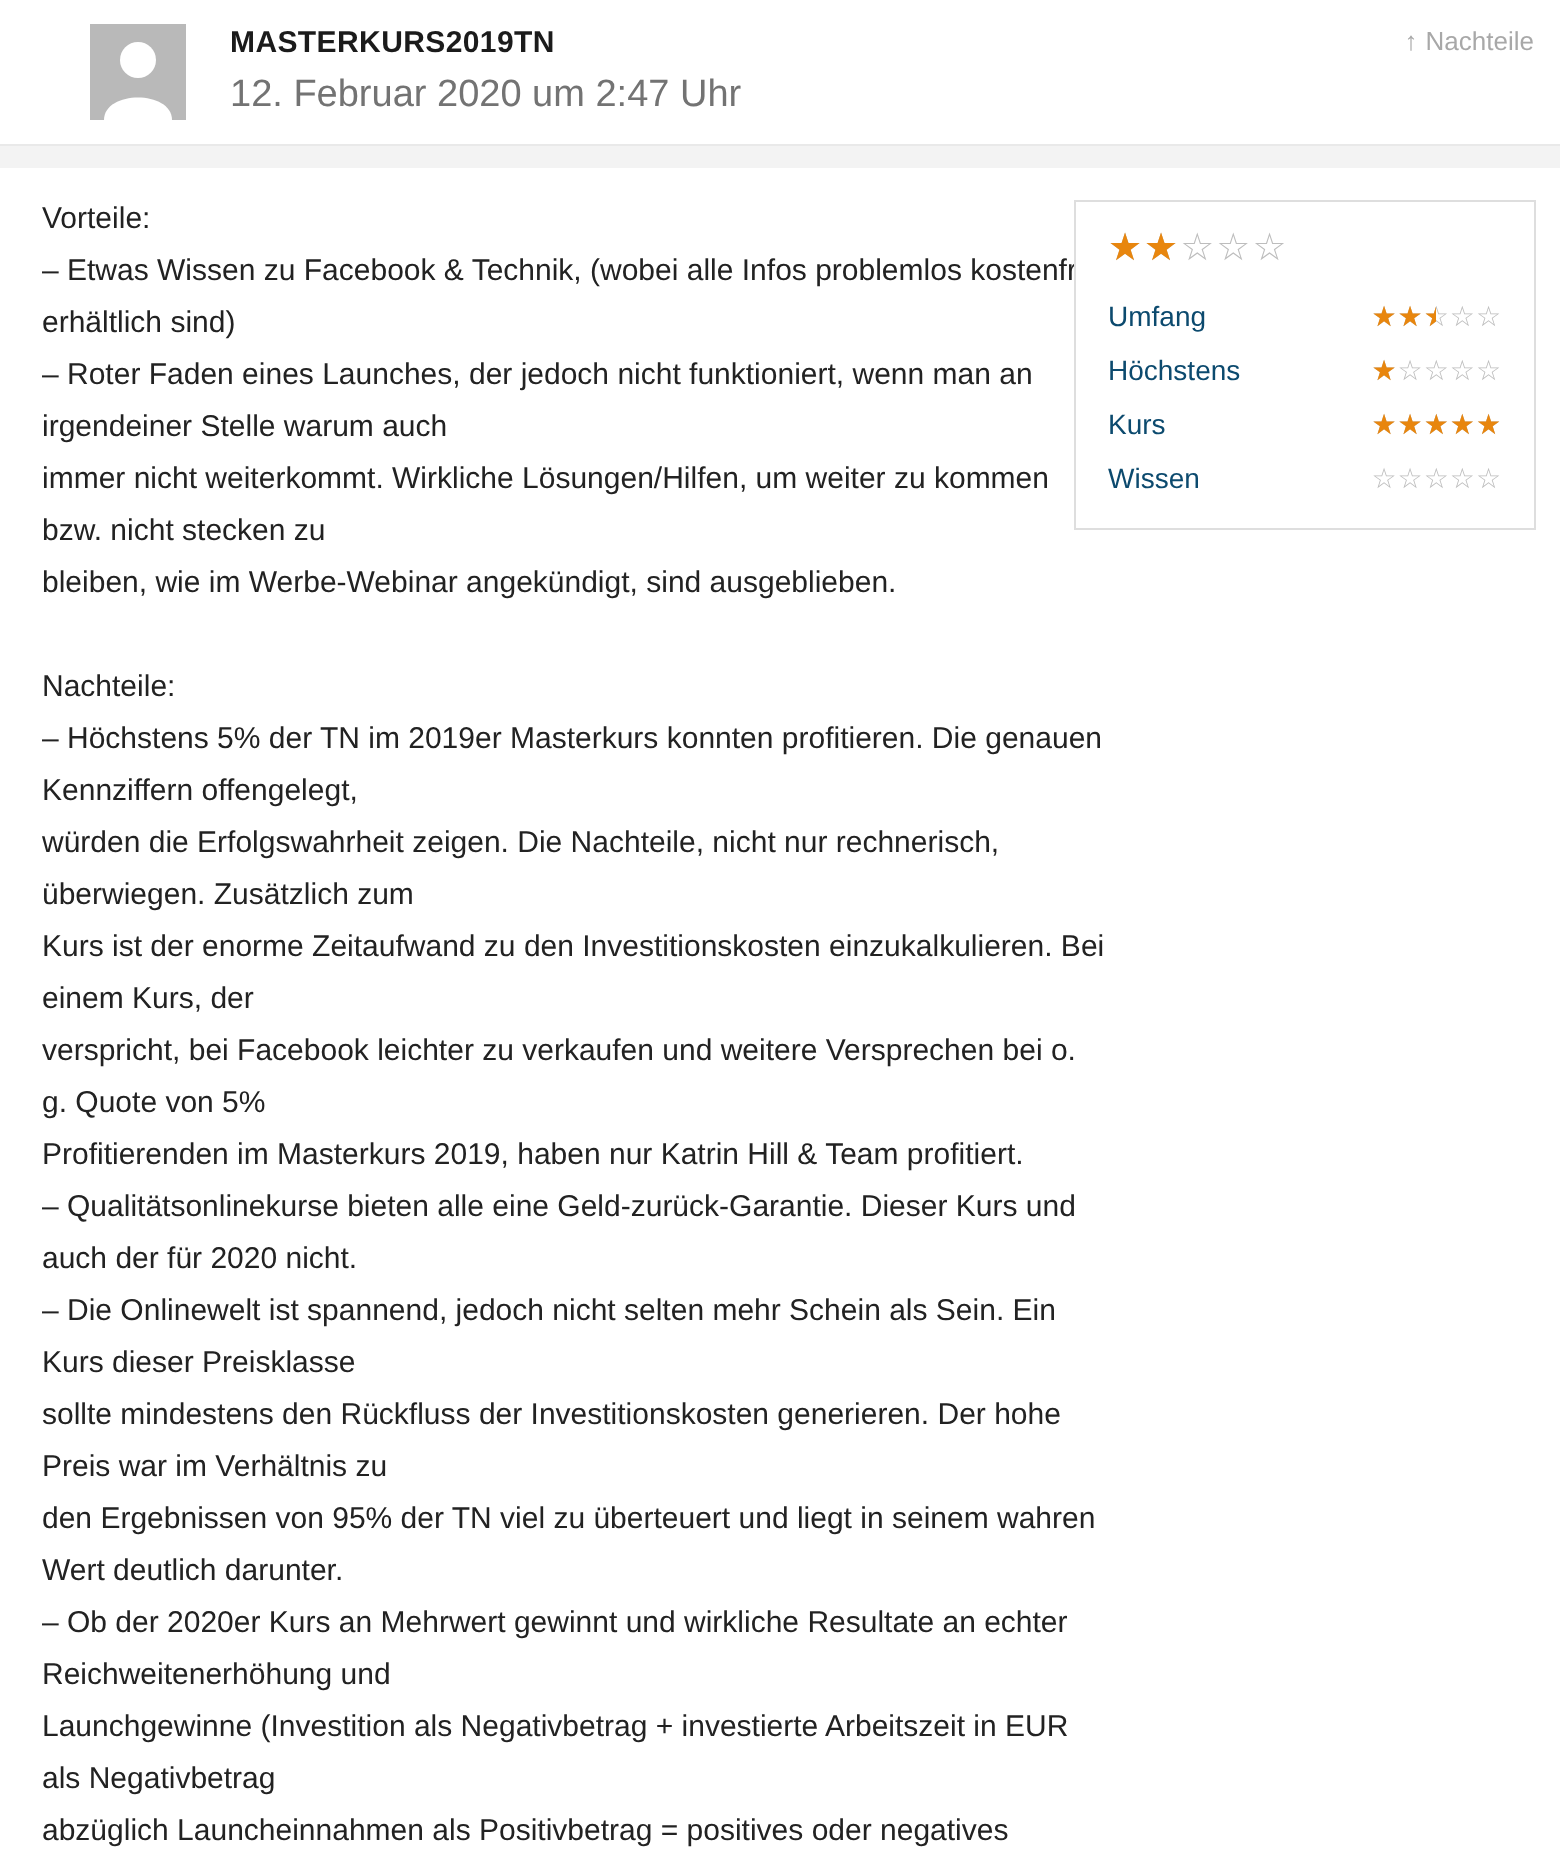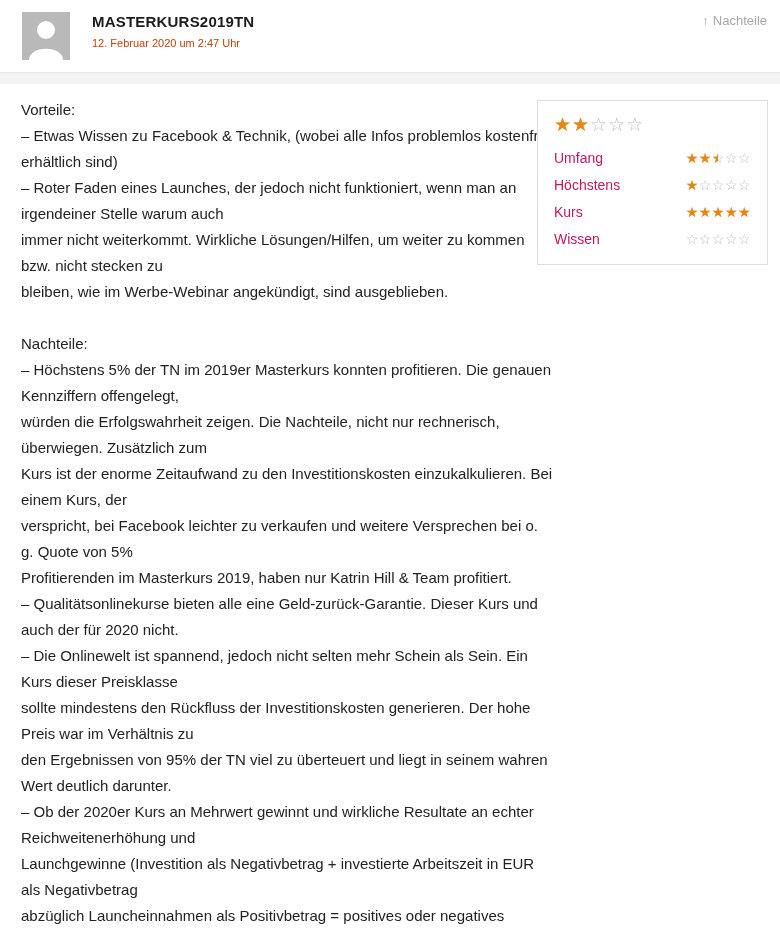--- a/index.html
+++ b/index.html
@@ -1,25 +1,25 @@
 <!DOCTYPE html>
 <html><head>
 <meta charset="utf-8">
 <style>
   * { margin: 0; padding: 0; box-sizing: border-box; }
   html, body { width: 780px; background: #ffffff; font-family: "Liberation Sans", sans-serif; }
   .page { position: relative; width: 780px; height: 931px; background: #ffffff; overflow: hidden; }
 
   
-  .comment-header { position: relative; height: 72px; background: #ffffff; }
+  .comment-header { position: relative; height: 72px; background: #ffffff; margin-left: 23px; }
   .avatar { position: absolute; left: 22px; top: 12px; width: 48px; height: 48px; background: #b9b9b9; overflow: hidden; }
   .avatar svg { display: block; }
   .meta { position: absolute; left: 92px; top: 13px; }
   .username { font-size: 15px; font-weight: bold; color: #1b1b1b; letter-spacing: 0.2px; }
-  .date { margin-top: 7px; font-size: 11px; color: #c2410c; }
+  .date { margin-top: 7px; font-size: 19px; color: #737373; }
   .reply { position: absolute; right: 13px; top: 13px; font-size: 13px; color: #a8a8a8; text-decoration: none; cursor: pointer; }
   .reply .arrow { margin-right: 4px; font-size: 13px; }
 
   
   .divider-band { height: 12px; background: #f3f3f3; border-top: 1px solid #e9e9e9; }
 
   
   .main { position: relative; background: #ffffff; }
   .review-text {
     padding: 13px 0 0 21px;
@@ -32,21 +32,21 @@
   
   .rating-box {
     position: absolute; top: 16px; right: 12px;
     width: 231px;
     background: #ffffff;
     border: 1px solid #dedede;
     padding: 13px 16px 12px 16px;
   }
   .overall-stars { font-size: 19px; line-height: 22px; letter-spacing: 1px; margin-bottom: 8px; }
   .rating-row { display: flex; justify-content: space-between; align-items: center; height: 27px; }
-  .rating-label { font-size: 14px; color: #be185d; }
+  .rating-label { font-size: 14px; color: #0c4a6e; }
   .rating-stars { font-size: 14px; line-height: 16px; letter-spacing: 0.5px; }
 
   
   .star { position: relative; display: inline-block; }
   .star .star-empty { display: inline-block; }
   .star .star-fill {
     position: absolute; left: 0; top: 0;
     overflow: hidden; white-space: nowrap;
     pointer-events: none;
   }

